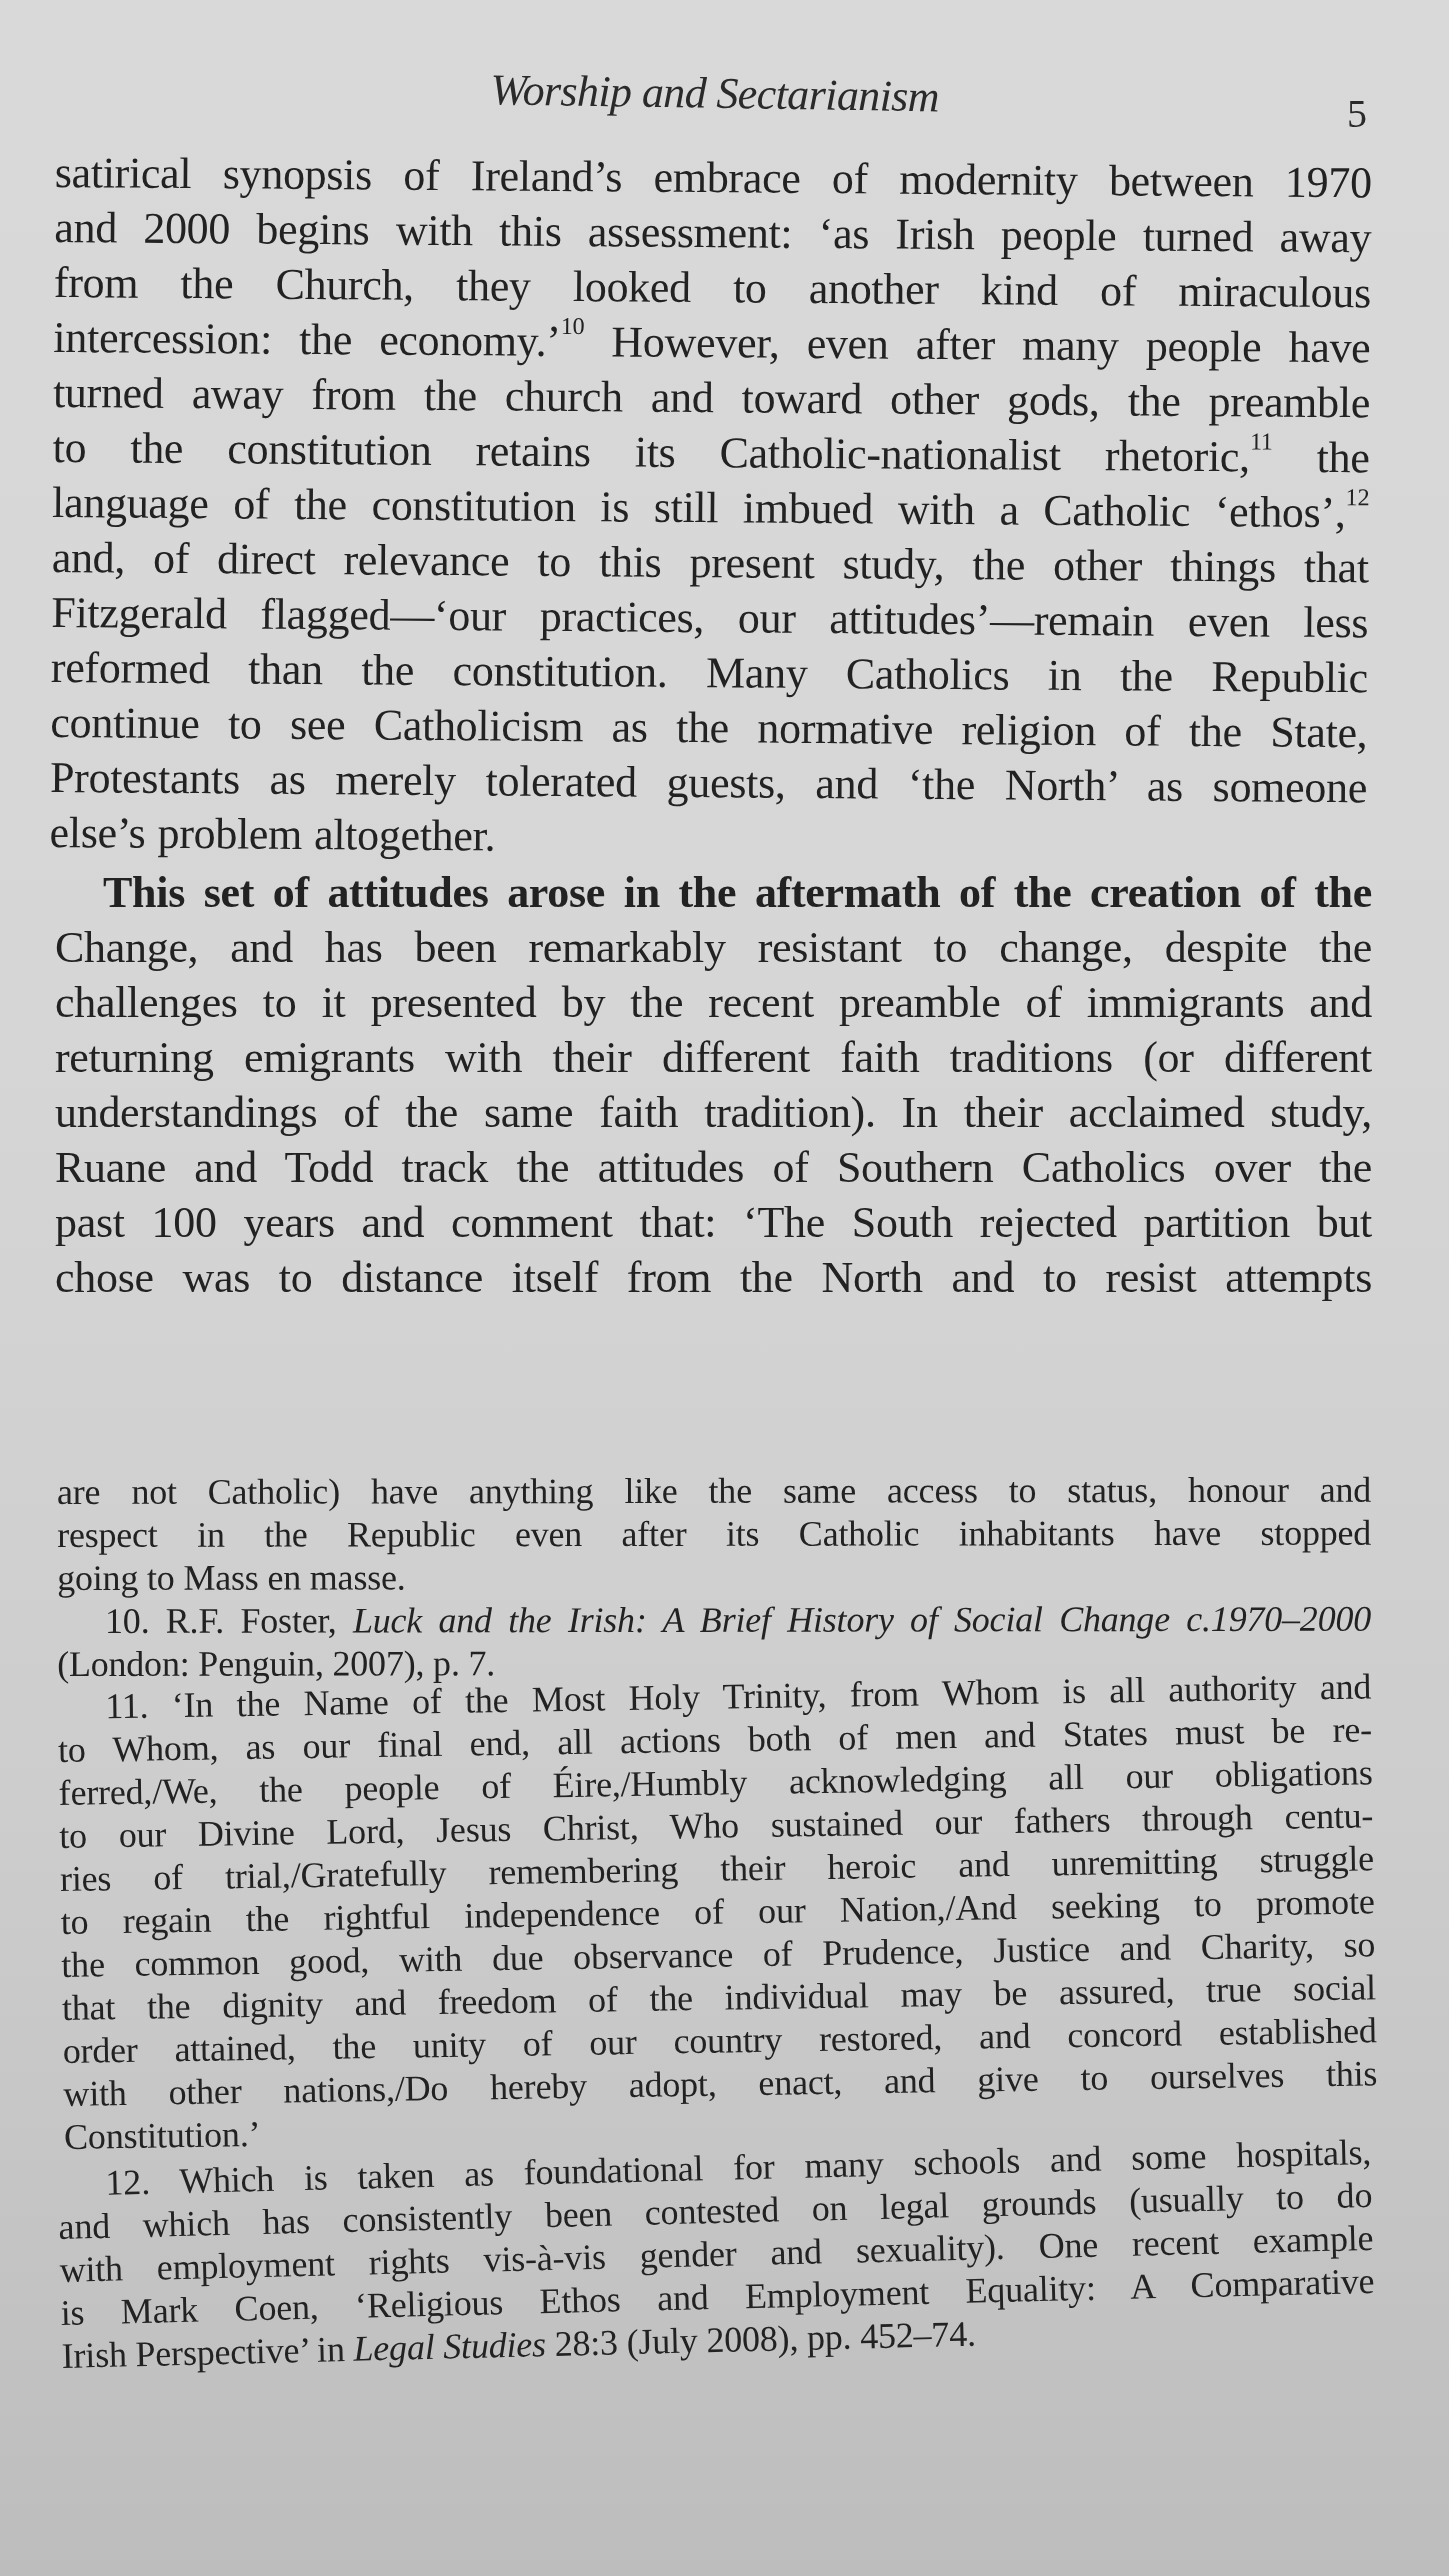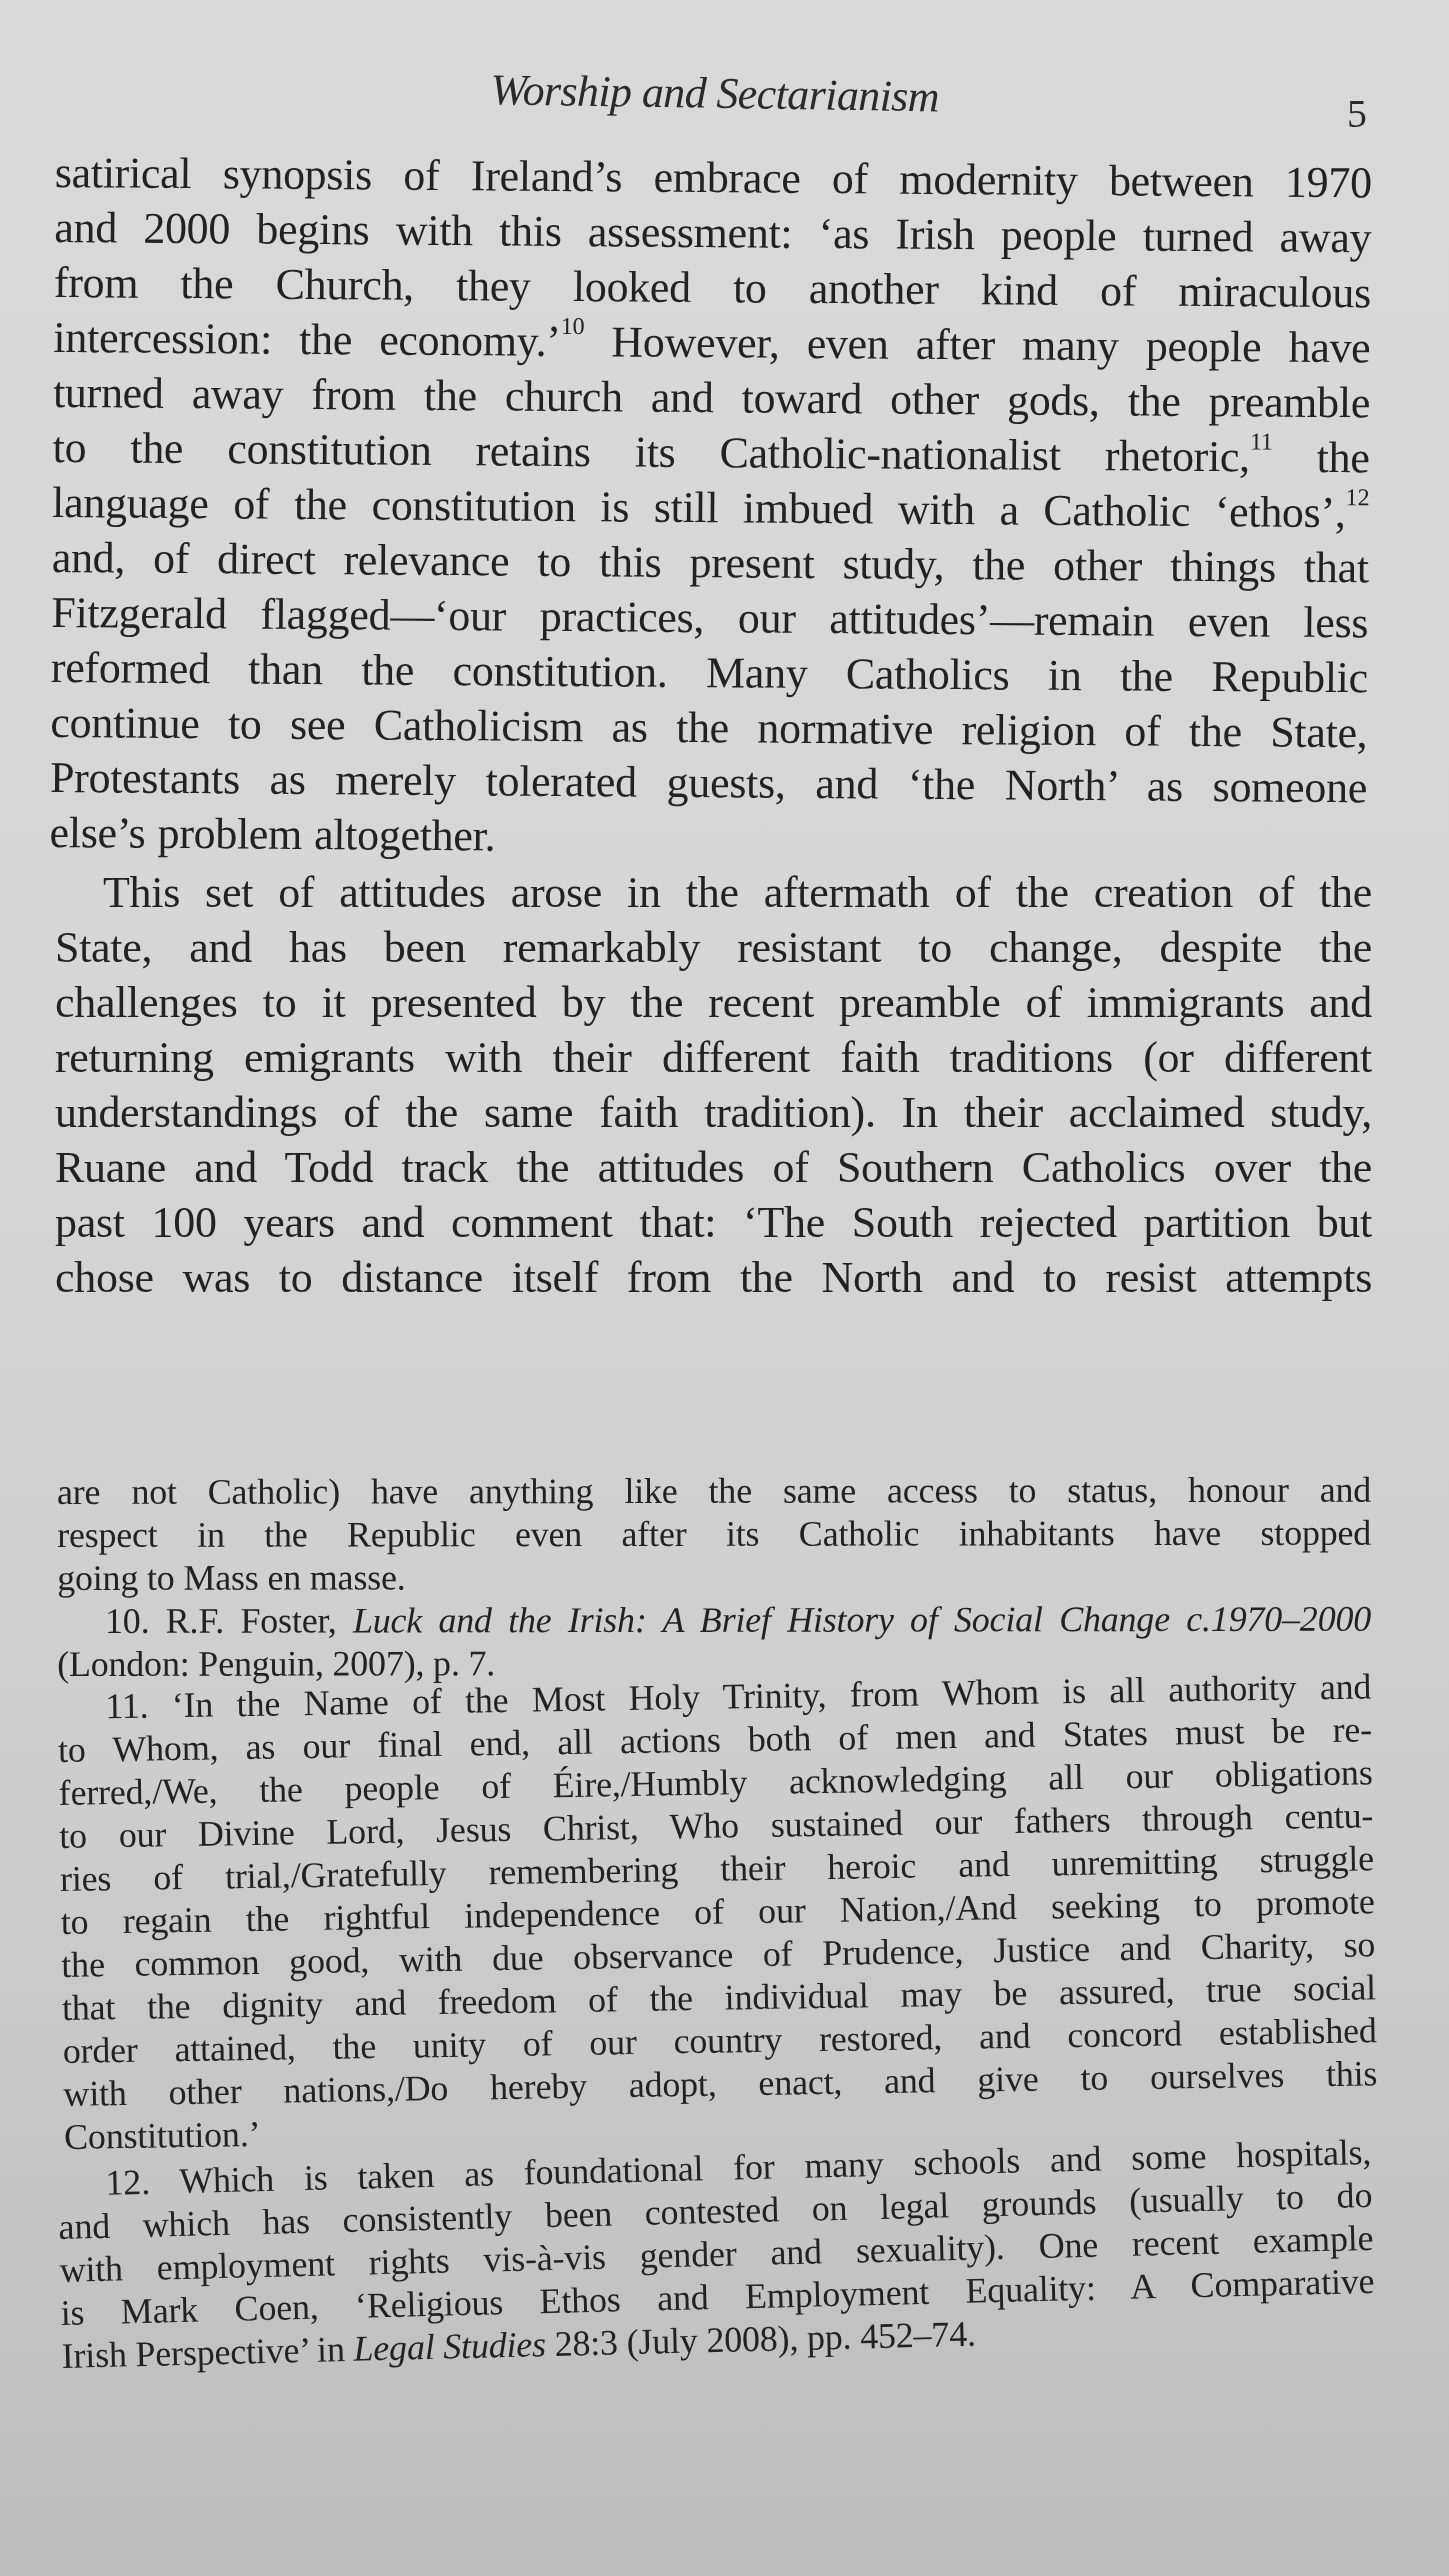--- a/index.html
+++ b/index.html
@@ -61,20 +61,21 @@
     height: 55px;
     letter-spacing: -0.3px;
     word-spacing: 1.3px;
     color: #222;
   }
   .line.last {
     text-align-last: left;
   }
   .line.indent {
     padding-left: 48px;
+    font-weight: bold;
   }
   .para1 { transform: rotate(0.45deg); transform-origin: left top; }
   .para2 { transform: rotate(0deg); transform-origin: left top; margin-top: 5.2px; }
   sup { font-size: 0.55em; vertical-align: 0.9em; line-height: 0; margin-top: 48px; }
   .footnotes {
     position: absolute;
     top: 1439px;
     left: 57px;
     width: 1314px;
     margin-top: 32px;
@@ -119,21 +120,21 @@
       <span class="line">and, of direct relevance to this present study, the other things that</span>
       <span class="line">Fitzgerald flagged—‘our practices, our attitudes’—remain even less</span>
       <span class="line">reformed than the constitution. Many Catholics in the Republic</span>
       <span class="line">continue to see Catholicism as the normative religion of the State,</span>
       <span class="line">Protestants as merely tolerated guests, and ‘the North’ as someone</span>
       <span class="line last">else’s problem altogether.</span>
     </div>
 
     <div class="para2">
       <span class="line indent">This set of attitudes arose in the aftermath of the creation of the</span>
-      <span class="line">State, and has been remarkably resistant to change, despite the</span>
+      <span class="line">Change, and has been remarkably resistant to change, despite the</span>
       <span class="line">challenges to it presented by the recent preamble of immigrants and</span>
       <span class="line">returning emigrants with their different faith traditions (or different</span>
       <span class="line">understandings of the same faith tradition). In their acclaimed study,</span>
       <span class="line">Ruane and Todd track the attitudes of Southern Catholics over the</span>
       <span class="line">past 100 years and comment that: ‘The South rejected partition but</span>
       <span class="line">chose was to distance itself from the North and to resist attempts</span>
     </div>
   </div>
 
   <div class="footnotes">

